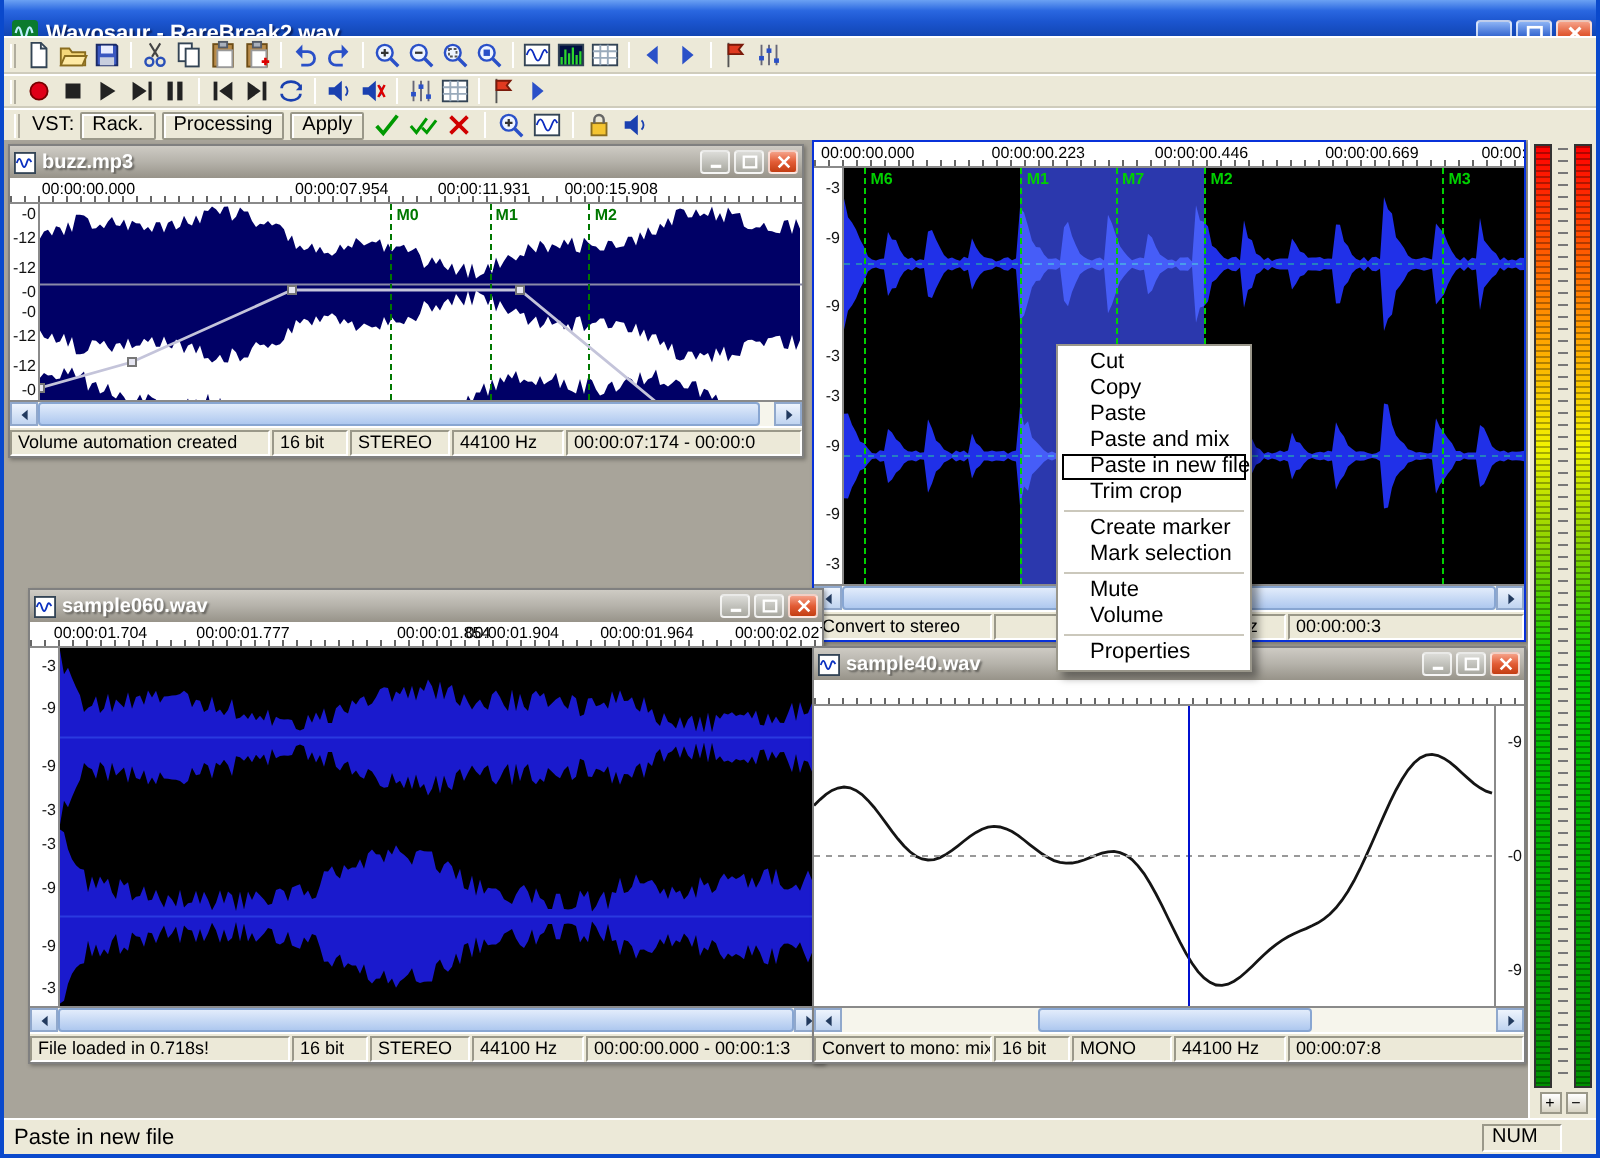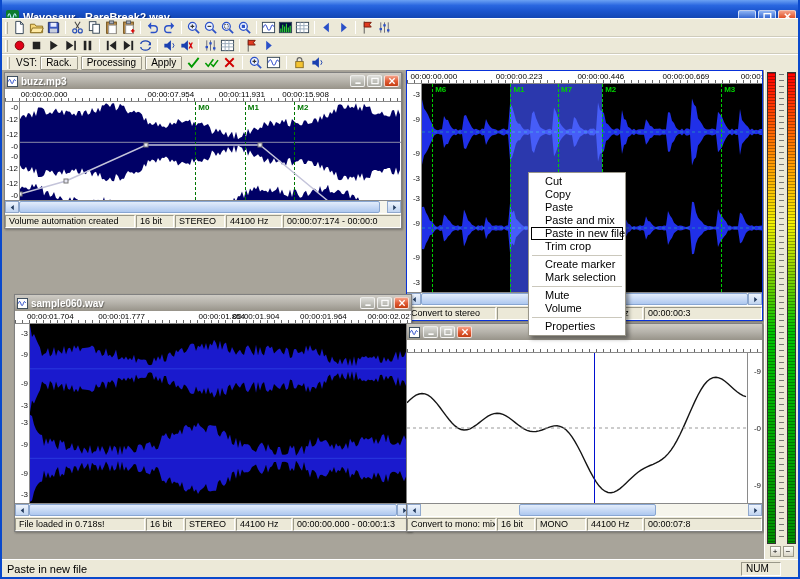--- a/index.html
+++ b/index.html
@@ -644,20 +644,21 @@
     </div>
 
     <div class="child" id="win-s40" style="left:404px;top:253px;width:357px;height:209px">
       <div class="ctitle inactive">
         <span class="cicon">
             <svg viewBox="0 0 12 12" width="11" height="11">
               <rect x="0.5" y="0.5" width="11" height="11" fill="#fff" stroke="#345"></rect>
               <path d="M1.5 6c1-3 1.8-3 2.7 0s1.8 3 2.7 0 1.5-2.2 2.6-.6" stroke="#0a30c0" fill="none"></path>
             </svg>
           </span>
+        <span class="ctitle-text">sample40.wav</span>
         <span class="caps">
           <span class="ccap minb">
               <svg width="8" height="7" viewBox="0 0 8 8">
                 <rect x="1" y="5" width="6" height="1.8" fill="#fff"></rect>
               </svg>
             </span>
           <span class="ccap maxb">
               <svg width="8" height="8" viewBox="0 0 9 9">
                 <rect x="1" y="1.5" width="7" height="6" fill="none" stroke="#fff" stroke-width="1.3"></rect>
               </svg>

